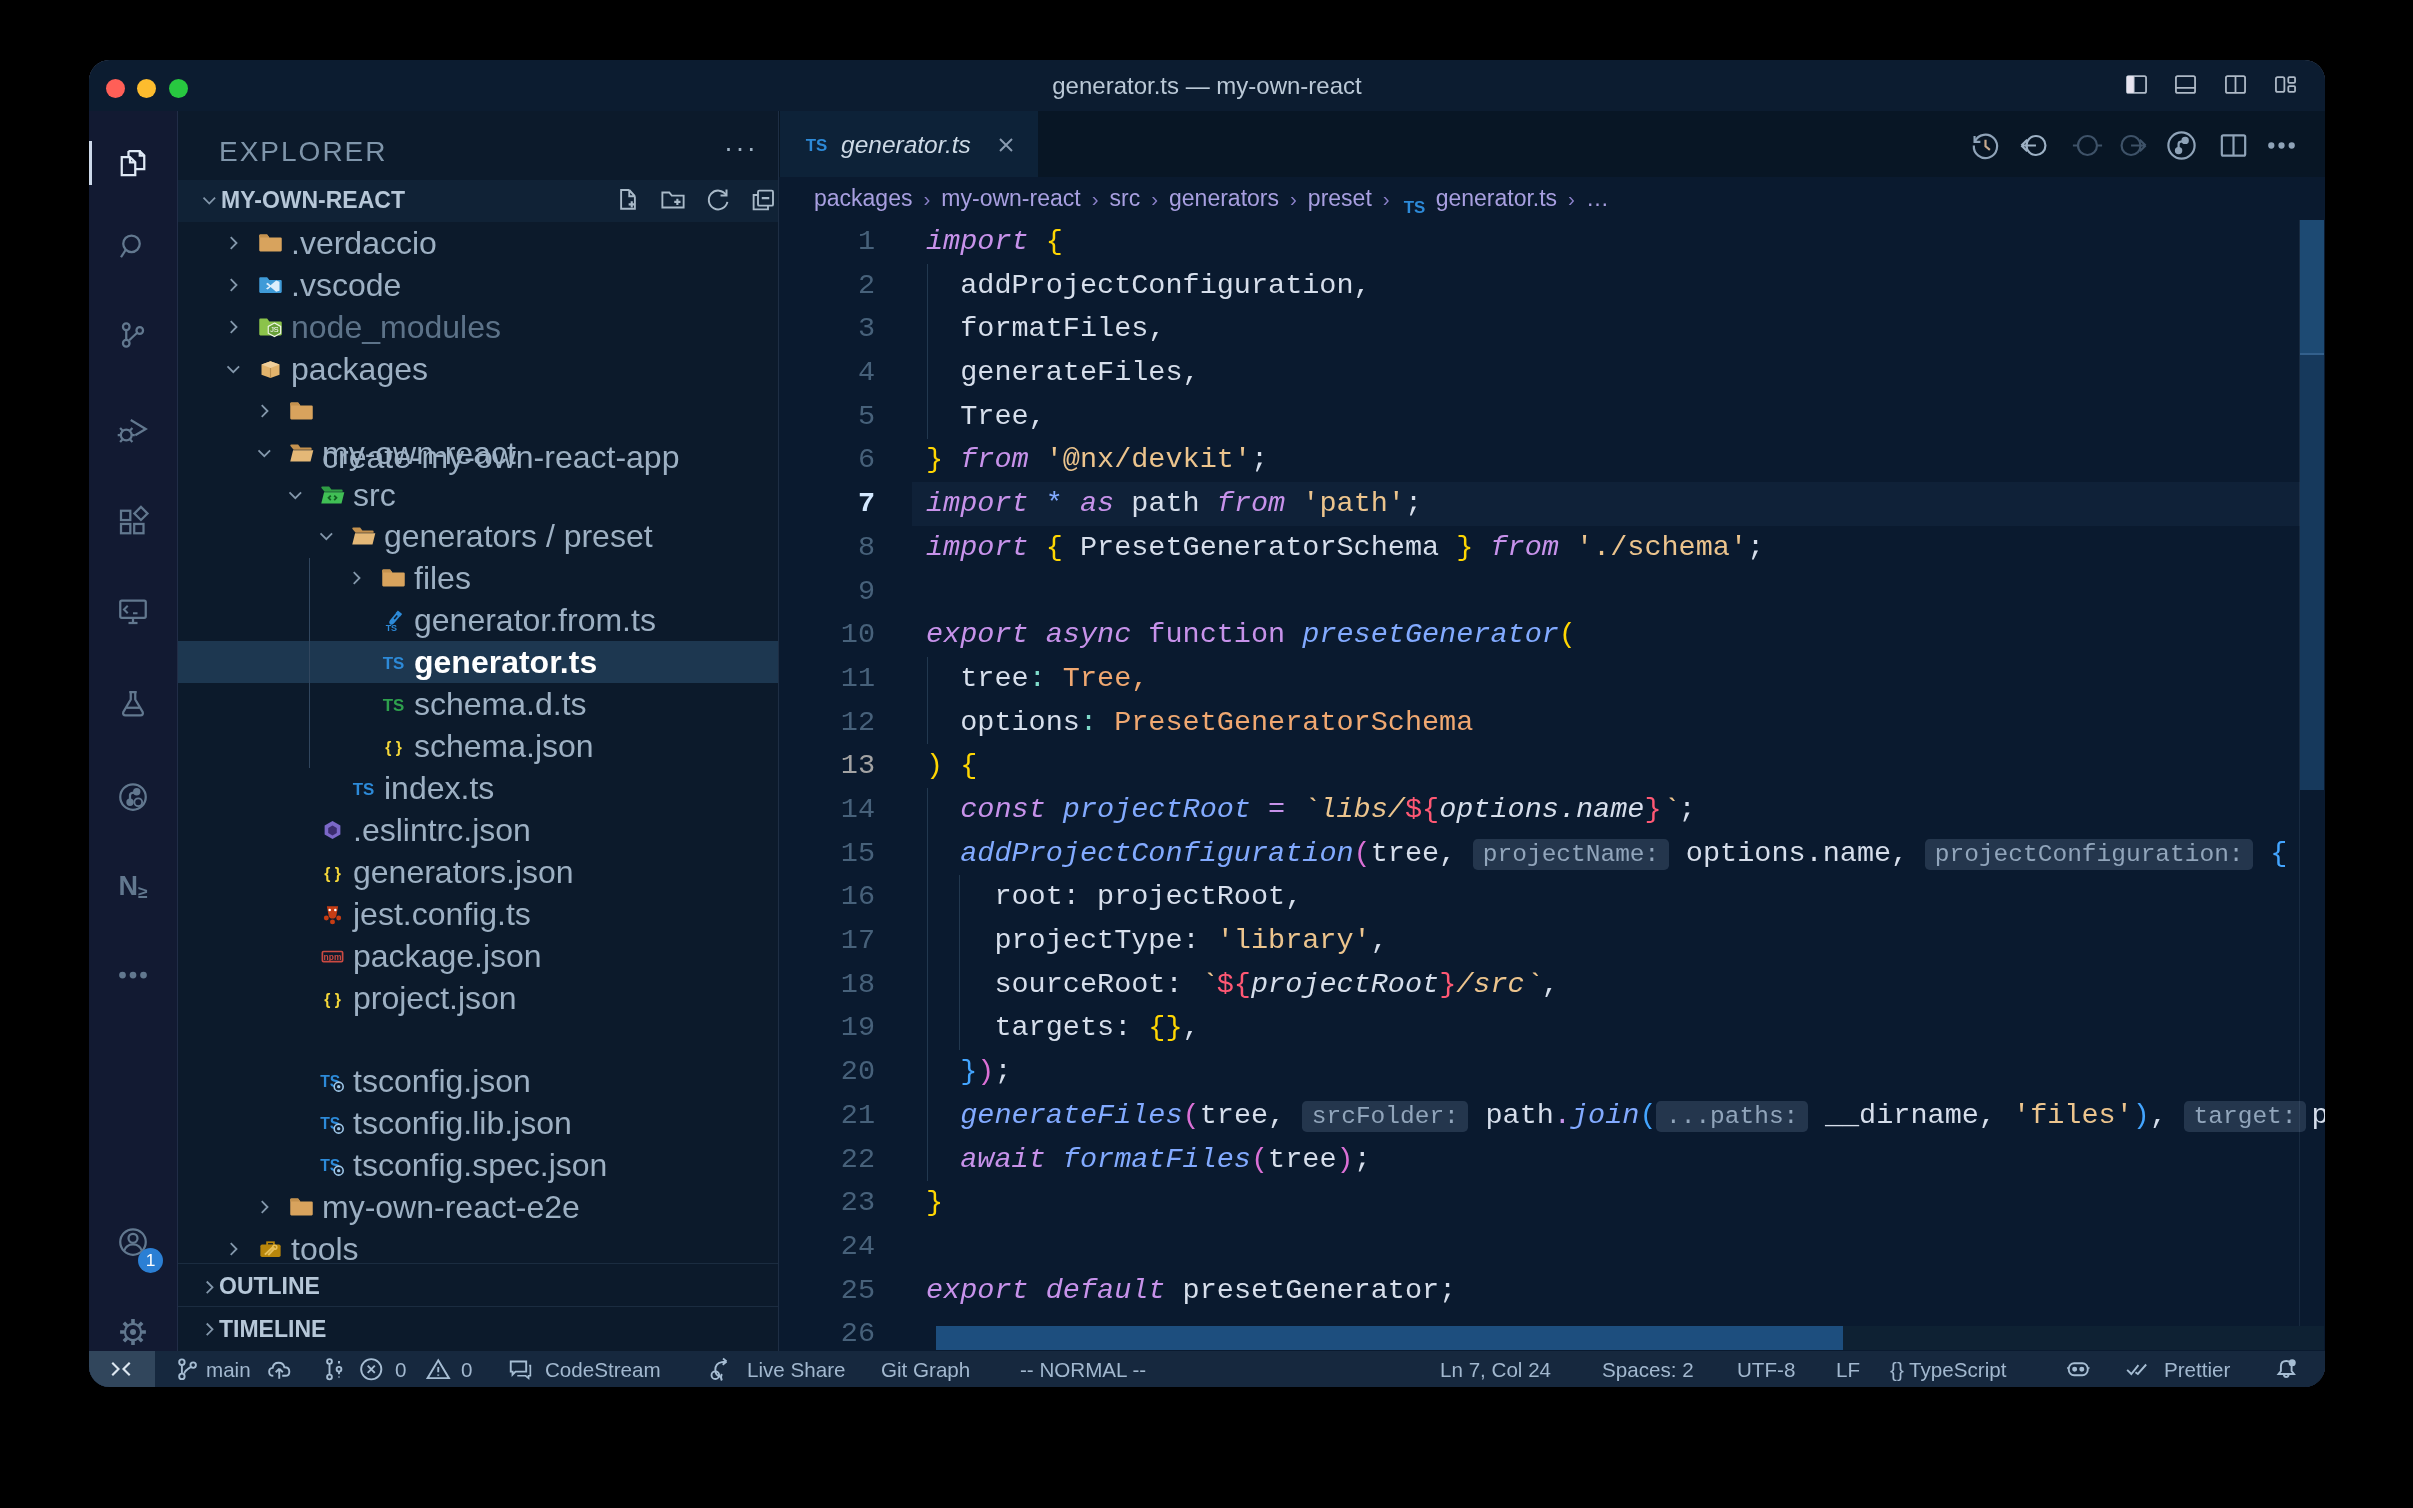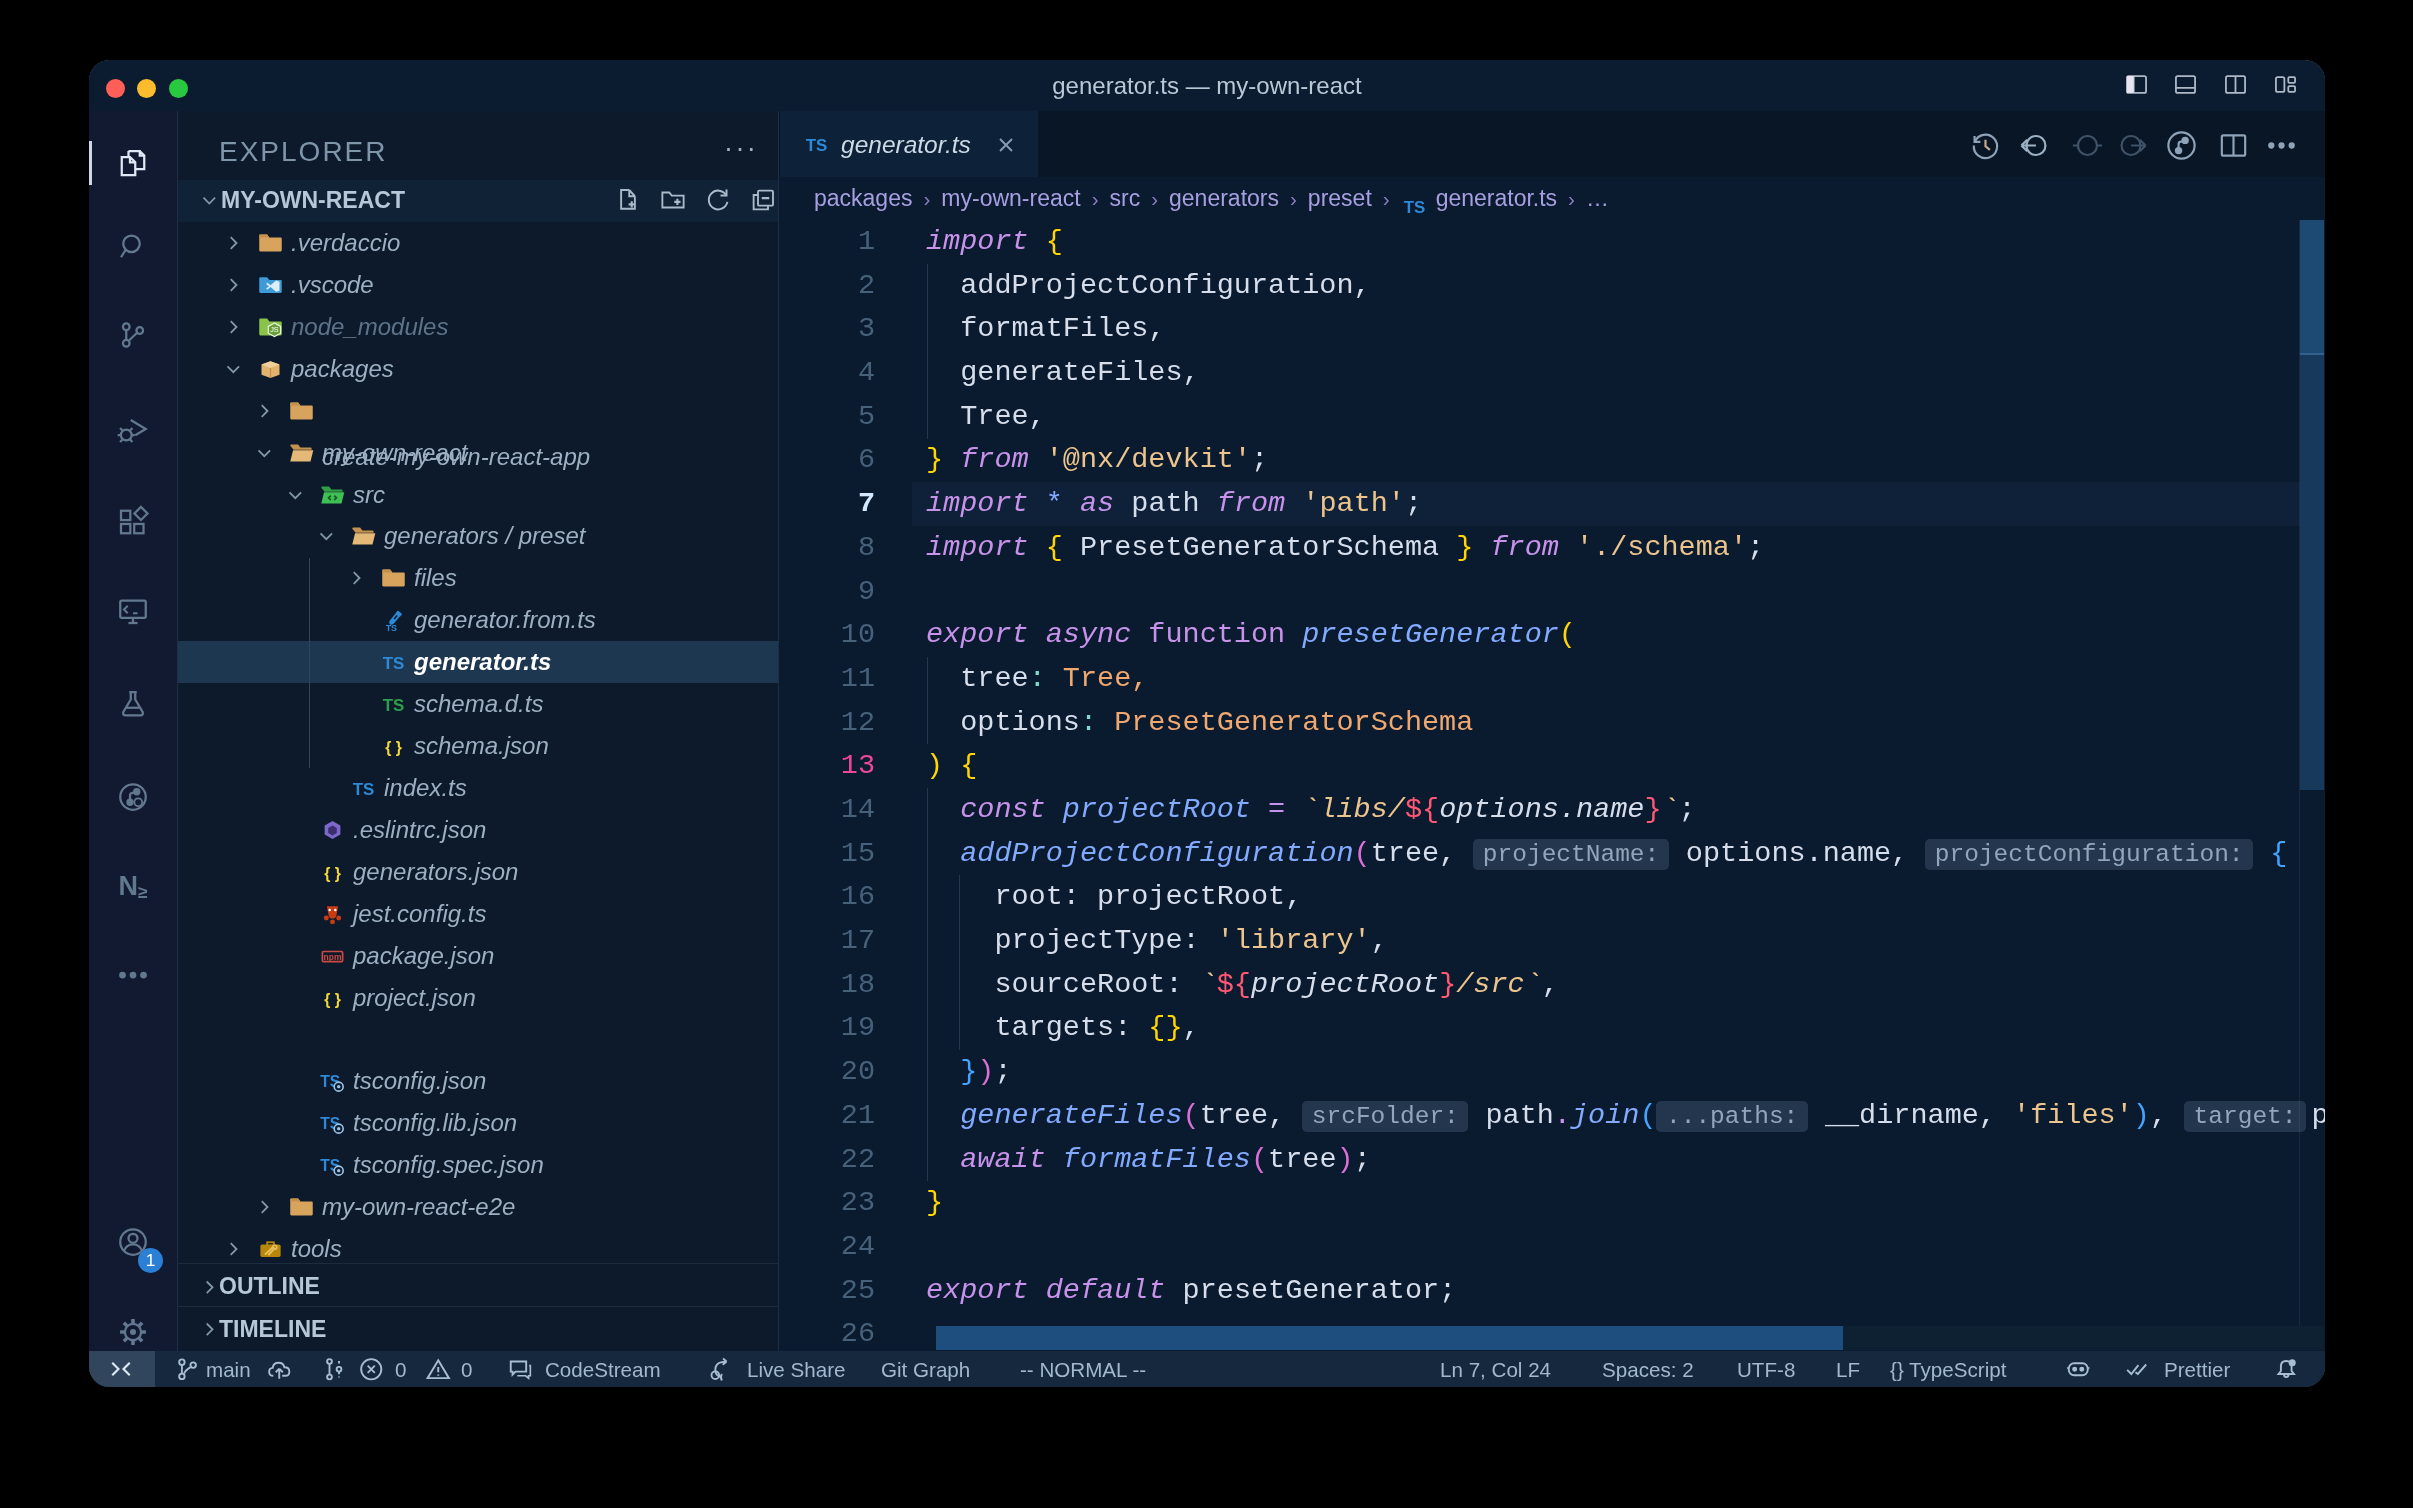--- a/index.html
+++ b/index.html
@@ -16,21 +16,21 @@
   color:#bac8d6; font-size:24px; }
 #activitybar { position:absolute; left:0; top:51px; width:89px; height:1240px; background:#121a32; }
 #activitybar .border { position:absolute; right:0; top:0; width:0.8px; height:100%; background:#212d47; }
 #sidebar { position:absolute; left:89px; top:51px; width:600px; height:1240px; background:#0c1a2b; }
 #editor { position:absolute; left:689px; top:51px; width:1547px; height:1240px; background:#0a1a2f; border-left:0.8px solid #1e2e44; }
 #statusbar { position:absolute; left:0; top:1291px; width:100%; height:36px; background:#16283e; color:#a2b8cf; font-size:20.6px; }
 svg { display:block; }
 
 .sb-label { color:#7f95aa; font-size:28px; letter-spacing:2px; }
 .row { position:absolute; left:0; width:100%; height:42px; }
-.row .txt { position:absolute; top:50%; transform:translateY(-50%); font-size:24px; color:#9db0c3; white-space:nowrap;font-style:italic; }
+.row .txt { position:absolute; top:50%; transform:translateY(-50%); font-size:32px; color:#9db0c3; white-space:nowrap; }
 .row .dim { color:#5d7389; }
 .row .chev { position:absolute; top:50%; transform:translateY(-50%); }
 .row .fic { position:absolute; top:50%; transform:translateY(-50%); }
 .hdr { font-weight:bold; color:#b6c7d8; font-size:23px; }
 .seph { position:absolute; left:0; width:100%; height:0.8px; background:#1b2c40; }
 
 #tabbar { position:absolute; left:0; top:0; width:100%; height:66px; background:#081625; }
 #tab1 { position:absolute; left:0.8px; top:0; width:258px; height:66px; background:#0d2238; }
 #breadcrumbs { position:absolute; left:0; top:66px; width:100%; height:43px; background:#0a1a2f; color:#a89fe0; font-size:23px; line-height:43px; white-space:nowrap; }
 #code { position:absolute; left:0; top:109px; width:100%; height:1131px; overflow:hidden; }
@@ -550,21 +550,21 @@
 <div class="cl" style="top:262px"><span class="k">import</span> <span class="fb">*</span> <span class="k">as</span> path <span class="k">from</span> <span class="s">'path'</span>;</div>
 <div class="ln" style="top:306px;color:#47617a">8</div>
 <div class="cl" style="top:306px"><span class="k">import</span> <span class="g">{</span> PresetGeneratorSchema <span class="g">}</span> <span class="k">from</span> <span class="s">'./schema'</span>;</div>
 <div class="ln" style="top:350px;color:#47617a">9</div>
 <div class="ln" style="top:393px;color:#47617a">10</div>
 <div class="cl" style="top:393px"><span class="k">export</span> <span class="k">async</span> <span class="kp">function</span> <span class="f">presetGenerator</span><span class="g">(</span></div>
 <div class="ln" style="top:437px;color:#47617a">11</div>
 <div class="cl" style="top:437px">  tree<span class="tl">:</span> <span class="t">Tree,</span></div>
 <div class="ln" style="top:481px;color:#47617a">12</div>
 <div class="cl" style="top:481px">  options<span class="tl">:</span> <span class="t">PresetGeneratorSchema</span></div>
-<div class="ln" style="top:524px;color:#ec4899">13</div>
+<div class="ln" style="top:524px;color:#a3a3a3">13</div>
 <div class="cl" style="top:524px"><span class="g">) {</span></div>
 <div class="ln" style="top:568px;color:#47617a">14</div>
 <div class="cl" style="top:568px">  <span class="k">const</span> <span class="f">projectRoot</span> <span class="kp">=</span> <span class="si">`libs/</span><span class="r">${</span><span class="wi">options.name</span><span class="r">}</span><span class="si">`</span>;</div>
 <div class="ln" style="top:612px;color:#47617a">15</div>
 <div class="cl" style="top:612px">  <span class="f">addProjectConfiguration</span><span class="o">(</span>tree, <span class="hint">projectName:</span> options.name, <span class="hint">projectConfiguration:</span> <span class="b">{</span></div>
 <div class="ln" style="top:655px;color:#47617a">16</div>
 <div class="cl" style="top:655px">    root: projectRoot,</div>
 <div class="ln" style="top:699px;color:#47617a">17</div>
 <div class="cl" style="top:699px">    projectType: <span class="s">'library'</span>,</div>
 <div class="ln" style="top:743px;color:#47617a">18</div>

